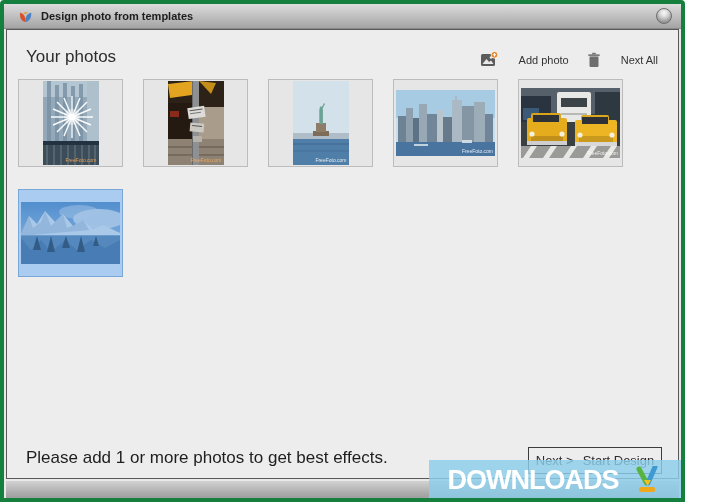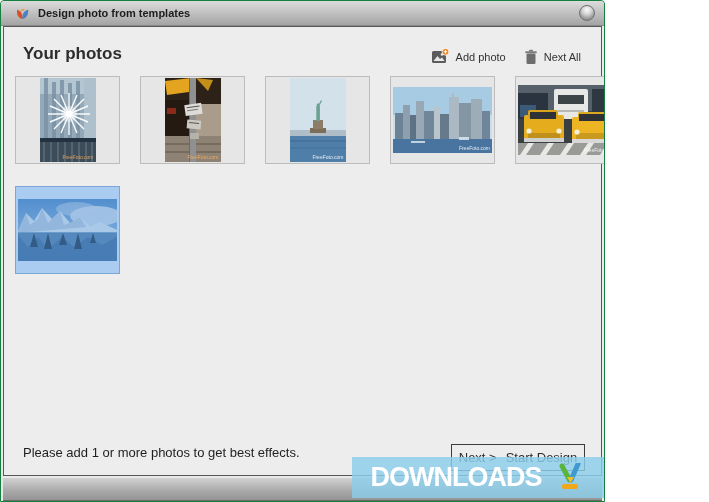--- a/index.html
+++ b/index.html
@@ -1,55 +1,55 @@
 <!DOCTYPE html>
 <html><head>
 <meta charset="utf-8">
 <style>
   * { margin:0; padding:0; box-sizing:border-box; }
   html,body { width:709px; height:502px; background:#fff; font-family:"Liberation Sans", sans-serif; }
-  .window { position:relative; width:605px; height:502px; background:#e9e9e9;
-            border:1px solid #15803d; border-radius:4px 4px 0 0; overflow:hidden; }
+  .window { position:relative; width:685px; height:502px; background:#e9e9e9;
+            border:4px solid #15803d; border-radius:4px 4px 0 0; overflow:hidden; }
 
   
   .titlebar { position:absolute; top:0; left:0; right:0; height:25px;
               background:linear-gradient(#dcdcdc, #c3c3c3 45%, #a4a4a4);
               border-bottom:1px solid #8a8a8a; border-radius:3px 3px 0 0;
               display:flex; align-items:center; padding:0 8px; }
   .app-icon { width:17px; height:17px; margin:0 7px 0 5px; flex:0 0 auto; }
   .title-text { font-size:11px; font-weight:bold; color:#1d1d1d; }
   .orb { position:absolute; right:9px; top:4px; width:16px; height:16px; border-radius:50%;
          background:radial-gradient(circle at 50% 28%, #fbfbfb 0%, #d6d6d6 35%, #9c9c9c 70%, #7e7e7e 100%);
          border:1px solid #6f6f6f; cursor:pointer; }
 
   
   .main { position:absolute; left:2px; right:2px; top:25px; height:450px;
           border:1px solid #58585a; background:#ededed; }
 
-  .page-title { position:absolute; left:19px; top:17px; font-size:17px; font-weight:700; color:#2d2d2d; }
+  .page-title { position:absolute; left:19px; top:17px; font-size:17px; font-weight:400; color:#2d2d2d; }
 
   .actions { position:absolute; right:20px; top:21px; display:flex; gap:18px; }
-  .action-btn { display:flex; align-items:center; gap:6px; background:none; border:none;
+  .action-btn { display:flex; align-items:center; gap:20px; background:none; border:none;
                 font-family:"Liberation Sans", sans-serif; font-size:11px; color:#333; cursor:pointer;text-align:center; }
 
   
   .grid { position:absolute; left:11px; top:49px; width:640px;
           display:flex; flex-wrap:wrap; column-gap:20px; row-gap:22px; }
   .cell { width:105px; height:88px; background:#e6e6e6; border:1px solid #bcbcbc;
           display:flex; align-items:center; justify-content:center; cursor:pointer; }
   .cell.selected { background:#a9ccf0; border-color:#78a7d8; }
   .photo { position:relative; line-height:0; }
   .photo svg { display:block; }
   .wm { position:absolute; right:2px; bottom:2px; font-size:5px; line-height:1;
         color:rgba(255,255,255,0.85); letter-spacing:0; }
   .wm.warm { color:rgba(255,175,90,0.85); }
   .sel-overlay { position:absolute; inset:0; background:rgba(88,146,215,0.38); }
 
   
-  .status-msg { position:absolute; left:19px; top:418px; font-size:13px; color:#1e1e1e; }
+  .status-msg { position:absolute; left:19px; top:418px; font-size:17px; color:#1e1e1e; }
   .next-group { position:absolute; right:16px; top:417px; width:134px; height:27px;
                 border:1px solid #3c3c3c; background:transparent; display:flex; align-items:center;
                 justify-content:center; gap:9px; font-family:"Liberation Sans", sans-serif;
                 font-size:13px; color:#2c2c2c; cursor:pointer; }
 
   
   .bottom-strip { position:absolute; left:2px; right:2px; top:476px; height:24px;
                   background:linear-gradient(#d2d2d2, #a8a8a8 60%, #949494);
                   border-top:1px solid #e9e9e9; border-bottom:1px solid #6a6a6a; }
 

